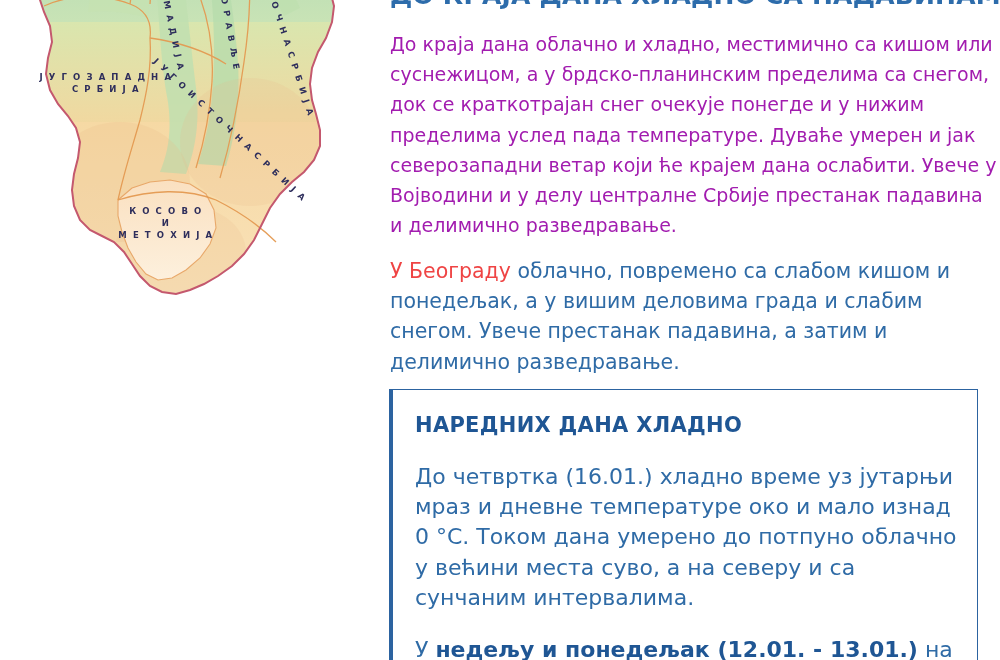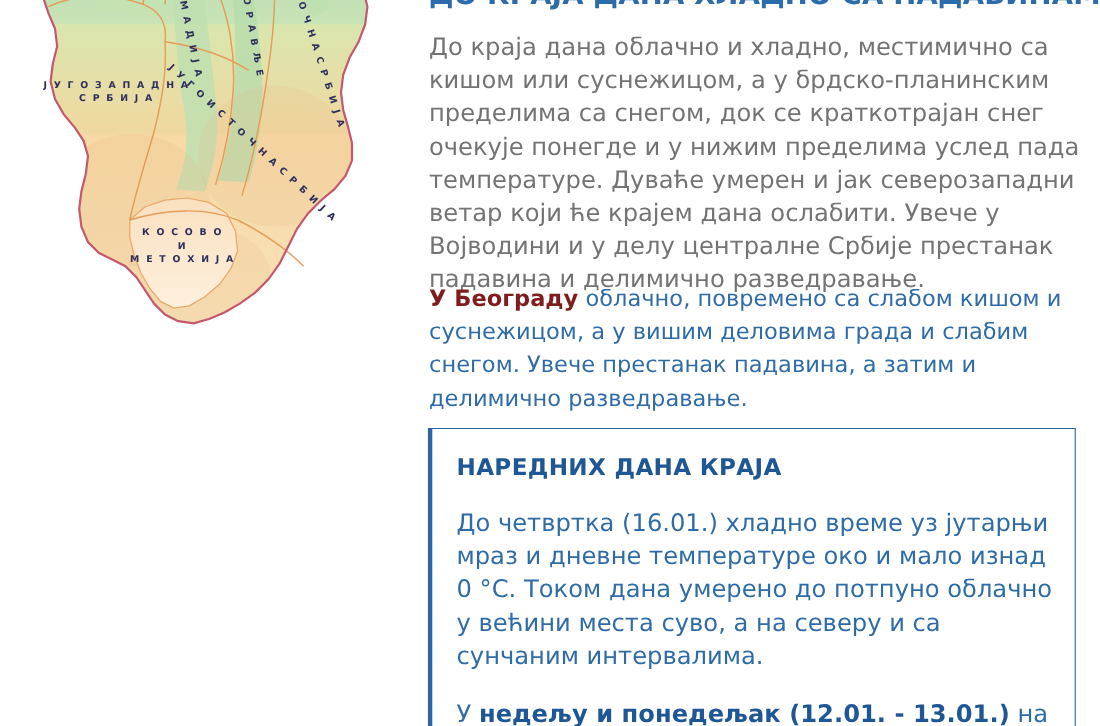--- a/index.html
+++ b/index.html
@@ -57,34 +57,34 @@
     color:#2d6cab;
     letter-spacing:0.2px;
     white-space:nowrap;
     line-height:30px;
   }
   .lede{
     position:absolute;
     left:5px; top:29px;
     width:608px;
     margin:0;
-    font-size:22px;
+    font-size:19px;
     line-height:30.2px;
-    color:#737373;
+    color:#a21caf;
   }
   .belgrade{
     position:absolute;
     left:5px; top:256px;
     width:608px;
     margin:0;
     font-size:20.5px;
     line-height:30.2px;
     color:#2f6ba6;
   }
-  .belgrade b, .lede b{color:#7f1d1d;font-weight:bold;}
+  .belgrade b, .lede b{color:#ef4444;font-weight:normal;}
 
   .outlook-box{
     position:absolute;
     left:4px; top:389px;
     width:589px;
     height:330px;
     box-sizing:border-box;
     border:1px solid #2c63a0;
     border-left:4px solid #2c63a0;
     background:#ffffff;
@@ -212,25 +212,25 @@
     </div>
   </div>
 
   <div class="text-col">
 
     <h1 class="headline">ДО КРАЈА ДАНА ХЛАДНО СА ПАДАВИНАМА</h1>
 
     <p class="lede">До краја дана облачно и хладно, местимично са кишом или суснежицом, а у брдско-планинским пределима са снегом, док се краткотрајан снег очекује понегде и у нижим пределима услед пада температуре. Дуваће умерен и јак северозападни ветар који ће крајем дана ослабити. Увече у Војводини и у делу централне Србије престанак падавина и делимично разведравање.</p>
 
     <p class="belgrade">
-      <b>У Београду</b><span> облачно, повремено са слабом кишом и суснежицом, а у вишим деловима града и слабим снегом. Увече престанак падавина, а затим и делимично разведравање.</span>
+      <b>У Београду</b><span> облачно, повремено са слабом кишом и понедељак, а у вишим деловима града и слабим снегом. Увече престанак падавина, а затим и делимично разведравање.</span>
     </p>
 
     <div class="outlook-box">
-      <h2 class="outlook-title">НАРЕДНИХ ДАНА КРАЈА</h2>
+      <h2 class="outlook-title">НАРЕДНИХ ДАНА ХЛАДНО</h2>
       <p class="outlook-p">До четвртка (16.01.) хладно време уз јутарњи мраз и дневне температуре око и мало изнад 0 °C. Током дана умерено до потпуно облачно у већини места суво, а на северу и са сунчаним интервалима.</p>
       <p class="outlook-p">
         <span>У </span><b>недељу и понедељак (12.01. - 13.01.)</b><span> на југозападу, југу и југоистоку земље са снегом уз стварање или повећање висине снежног покривача.</span>
       </p>
     </div>
 
   </div>
 </div>
 
 </body></html>

